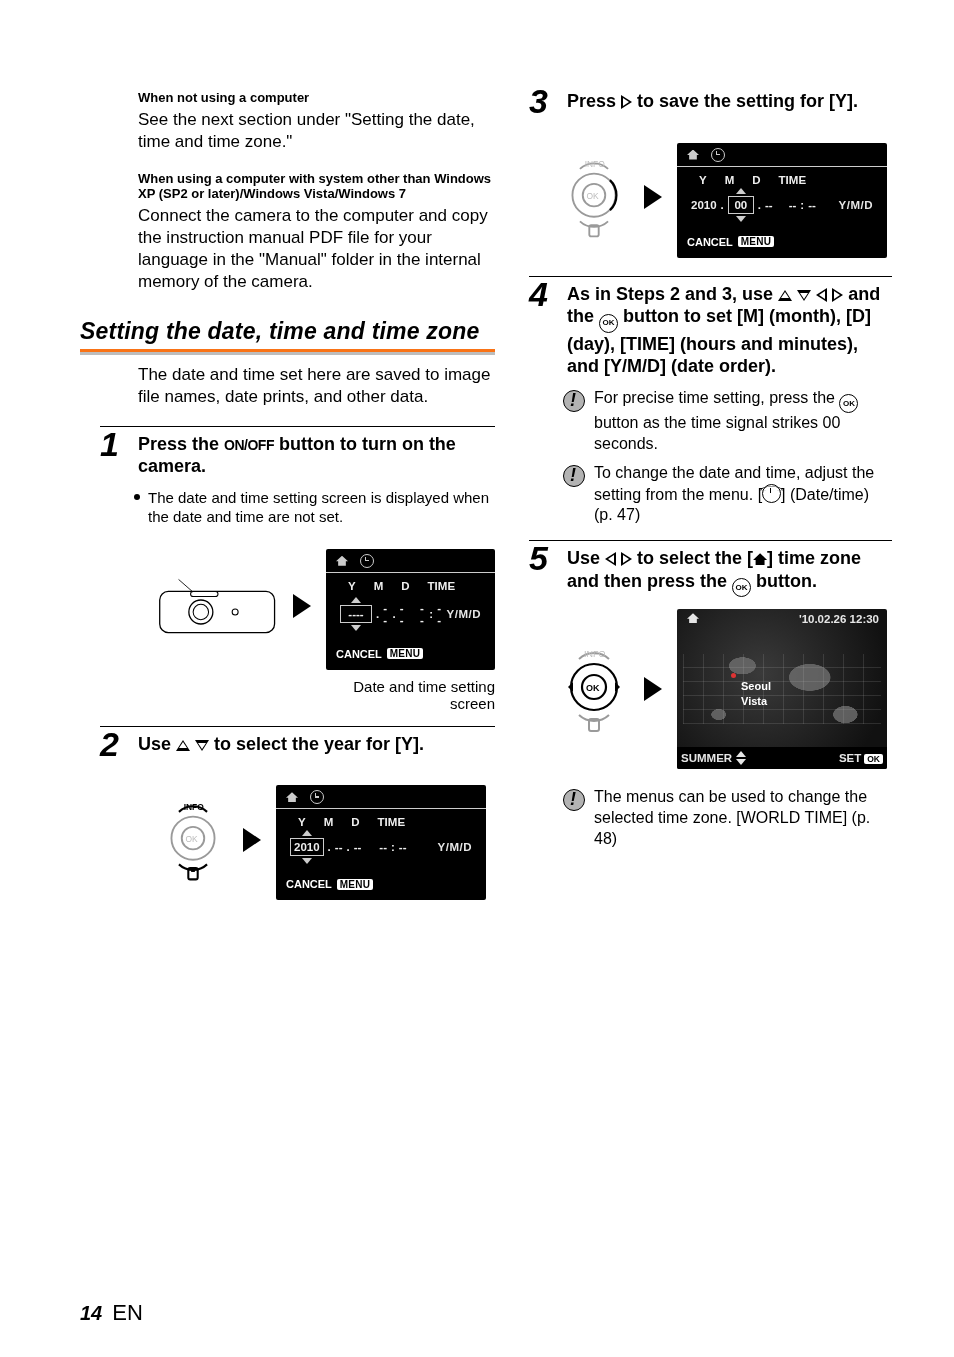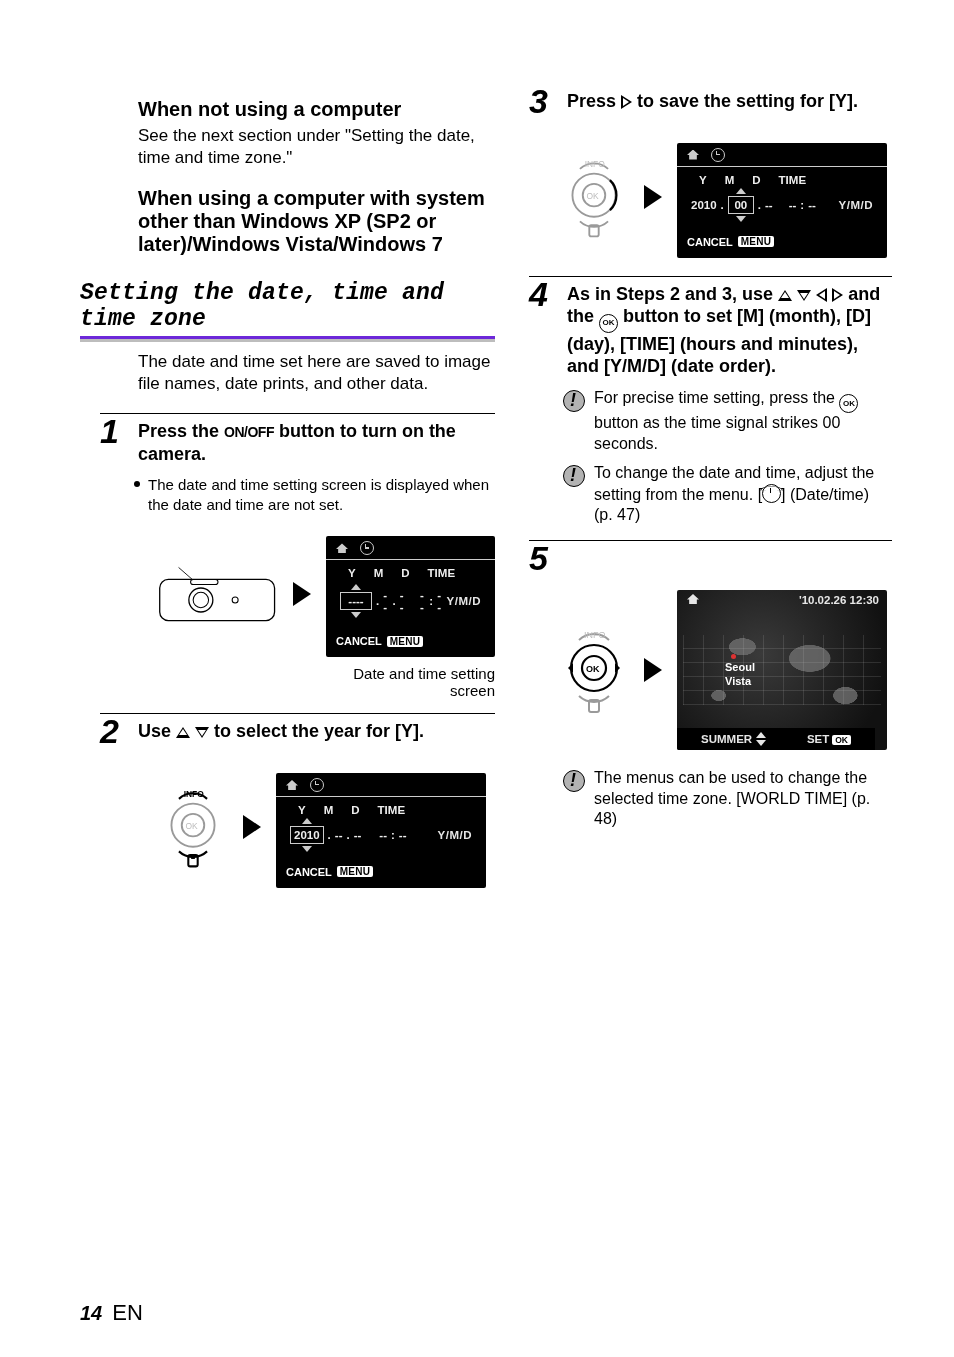--- a/index.html
+++ b/index.html
@@ -18,35 +18,35 @@
     display: flex;
     gap: 40px;
   }
   .col {
     flex: 1 1 0;
     min-width: 0;
   }
   .left { padding-left: 58px; }
   .right {}
   h3.bold-head {
-    font-size: 20px;
+    font-size: 13px;
     font-weight: bold;
-    margin: 8px 0 4px 0;
+    margin: 0 0 4px 0;
   }
   .para {
     margin: 0 0 18px 0;
     line-height: 1.3;
   }
   .section-title {
-    font-family: Liberation Mono, monospace;
+    font-family: Liberation Sans, sans-serif;
     font-style: italic;
     font-weight: 900;
     font-size: 23px;
     letter-spacing: 0.2px;
-    border-bottom: 3px solid #6d28d9;
+    border-bottom: 3px solid #f97316;
     box-shadow: 0 3px 0 0 #bdbdbd;
     padding-bottom: 4px;
     margin: 24px 0 12px -58px;
     padding-left: 0;
   }
   .step {
     margin: 14px 0 10px -38px;
     display: flex;
     align-items: flex-start;
     gap: 8px;
@@ -283,24 +283,24 @@
     font-weight: bold;
     overflow:hidden;
   }
   .map-hdr {
     display:flex;justify-content:flex-end;padding:4px 8px;gap:8px;
   }
   .map-hdr .ic-home-white {
     width: 12px;height:10px;background:#e6e6e6;clip-path:polygon(50% 0,100% 55%,82% 55%,82% 100%,18% 100%,18% 55%,0 55%);margin-right:auto;margin-left:2px;
   }
   .map-ftr {
-    position:absolute;left:0;right:12px;bottom:0;display:flex;justify-content:space-between;align-items:center;padding:4px 24px;background:#000;
+    position:absolute;left:0;right:0;bottom:0;display:flex;justify-content:space-between;align-items:center;padding:4px 4px;background:#000;
   }
   .map-labs {
-    position:absolute;left:48px;top:70px;font-size:11px;color:#fff;font-weight:bold;line-height:1.3;
+    position:absolute;left:64px;top:70px;font-size:11px;color:#fff;font-weight:bold;line-height:1.3;
   }
   .landmass {
     position:absolute;left:6px;top:22px;right:6px;bottom:22px;background:
       radial-gradient(ellipse 22px 14px at 30% 30%, #6b6b6b 60%, transparent 62%),
       radial-gradient(ellipse 34px 22px at 64% 40%, #6b6b6b 60%, transparent 62%),
       radial-gradient(ellipse 20px 14px at 82% 72%, #6b6b6b 60%, transparent 62%),
       radial-gradient(ellipse 12px 9px at 18% 72%, #6b6b6b 60%, transparent 62%);
     opacity:0.85;
   }
   .landmass:after {
@@ -332,20 +332,21 @@
 </head>
 <body>
 
 <div class="page">
 
   <div class="col left">
     <h3 class="bold-head">When not using a computer</h3>
     <p class="para">See the next section under "Setting the date, time and time zone."</p>
 
     <h3 class="bold-head">When using a computer with system other than Windows XP (SP2 or later)/Windows Vista/Windows 7</h3>
+    <p class="para">Connect the camera to the computer and copy the instruction manual PDF file for your language in the "Manual" folder in the internal memory of the camera.</p>
 
     <div class="section-title">Setting the date, time and time zone</div>
     <p class="para">The date and time set here are saved to image file names, date prints, and other data.</p>
 
     <div class="step">
       <div class="step-num">1</div>
       <div class="step-text">
         <span>Press the </span><span class="onoff">ON/OFF</span><span> button to turn on the camera.</span>
       </div>
     </div>
@@ -530,20 +531,23 @@
       <span class="note-icon"></span>
       <span><span>For precise time setting, press the </span><span class="ok-circ">OK</span><span> button as the time signal strikes 00 seconds.</span></span>
     </div>
     <div class="note-row">
       <span class="note-icon"></span>
       <span><span>To change the date and time, adjust the setting from the menu. [</span><span class="clock-inl"></span><span>] (Date/time) (p. 47)</span></span>
     </div>
 
     <div class="step">
       <div class="step-num">5</div>
+      <div class="step-text">
+        <span>Use </span><span class="tri-l-out"></span> <span class="tri-r-out"></span><span> to select the [</span><span class="home-inl"></span><span>] time zone and then press the </span><span class="ok-circ">OK</span><span> button.</span>
+      </div>
     </div>
 
     <div class="fig-wrap">
       <svg class="ctrl-ill" style="height:96px" viewBox="0 0 70 96">
         <g fill="none" stroke="#9a9a9a" stroke-width="2">
           <path d="M20 18 a22 22 0 0 1 30 0"></path>
           <text x="25" y="16" font-size="9" fill="#bcbcbc" stroke="none">INFO</text>
           <path d="M20 74 a22 22 0 0 0 30 0"></path>
           <rect x="30" y="78" width="10" height="12" rx="2"></rect>
         </g>

